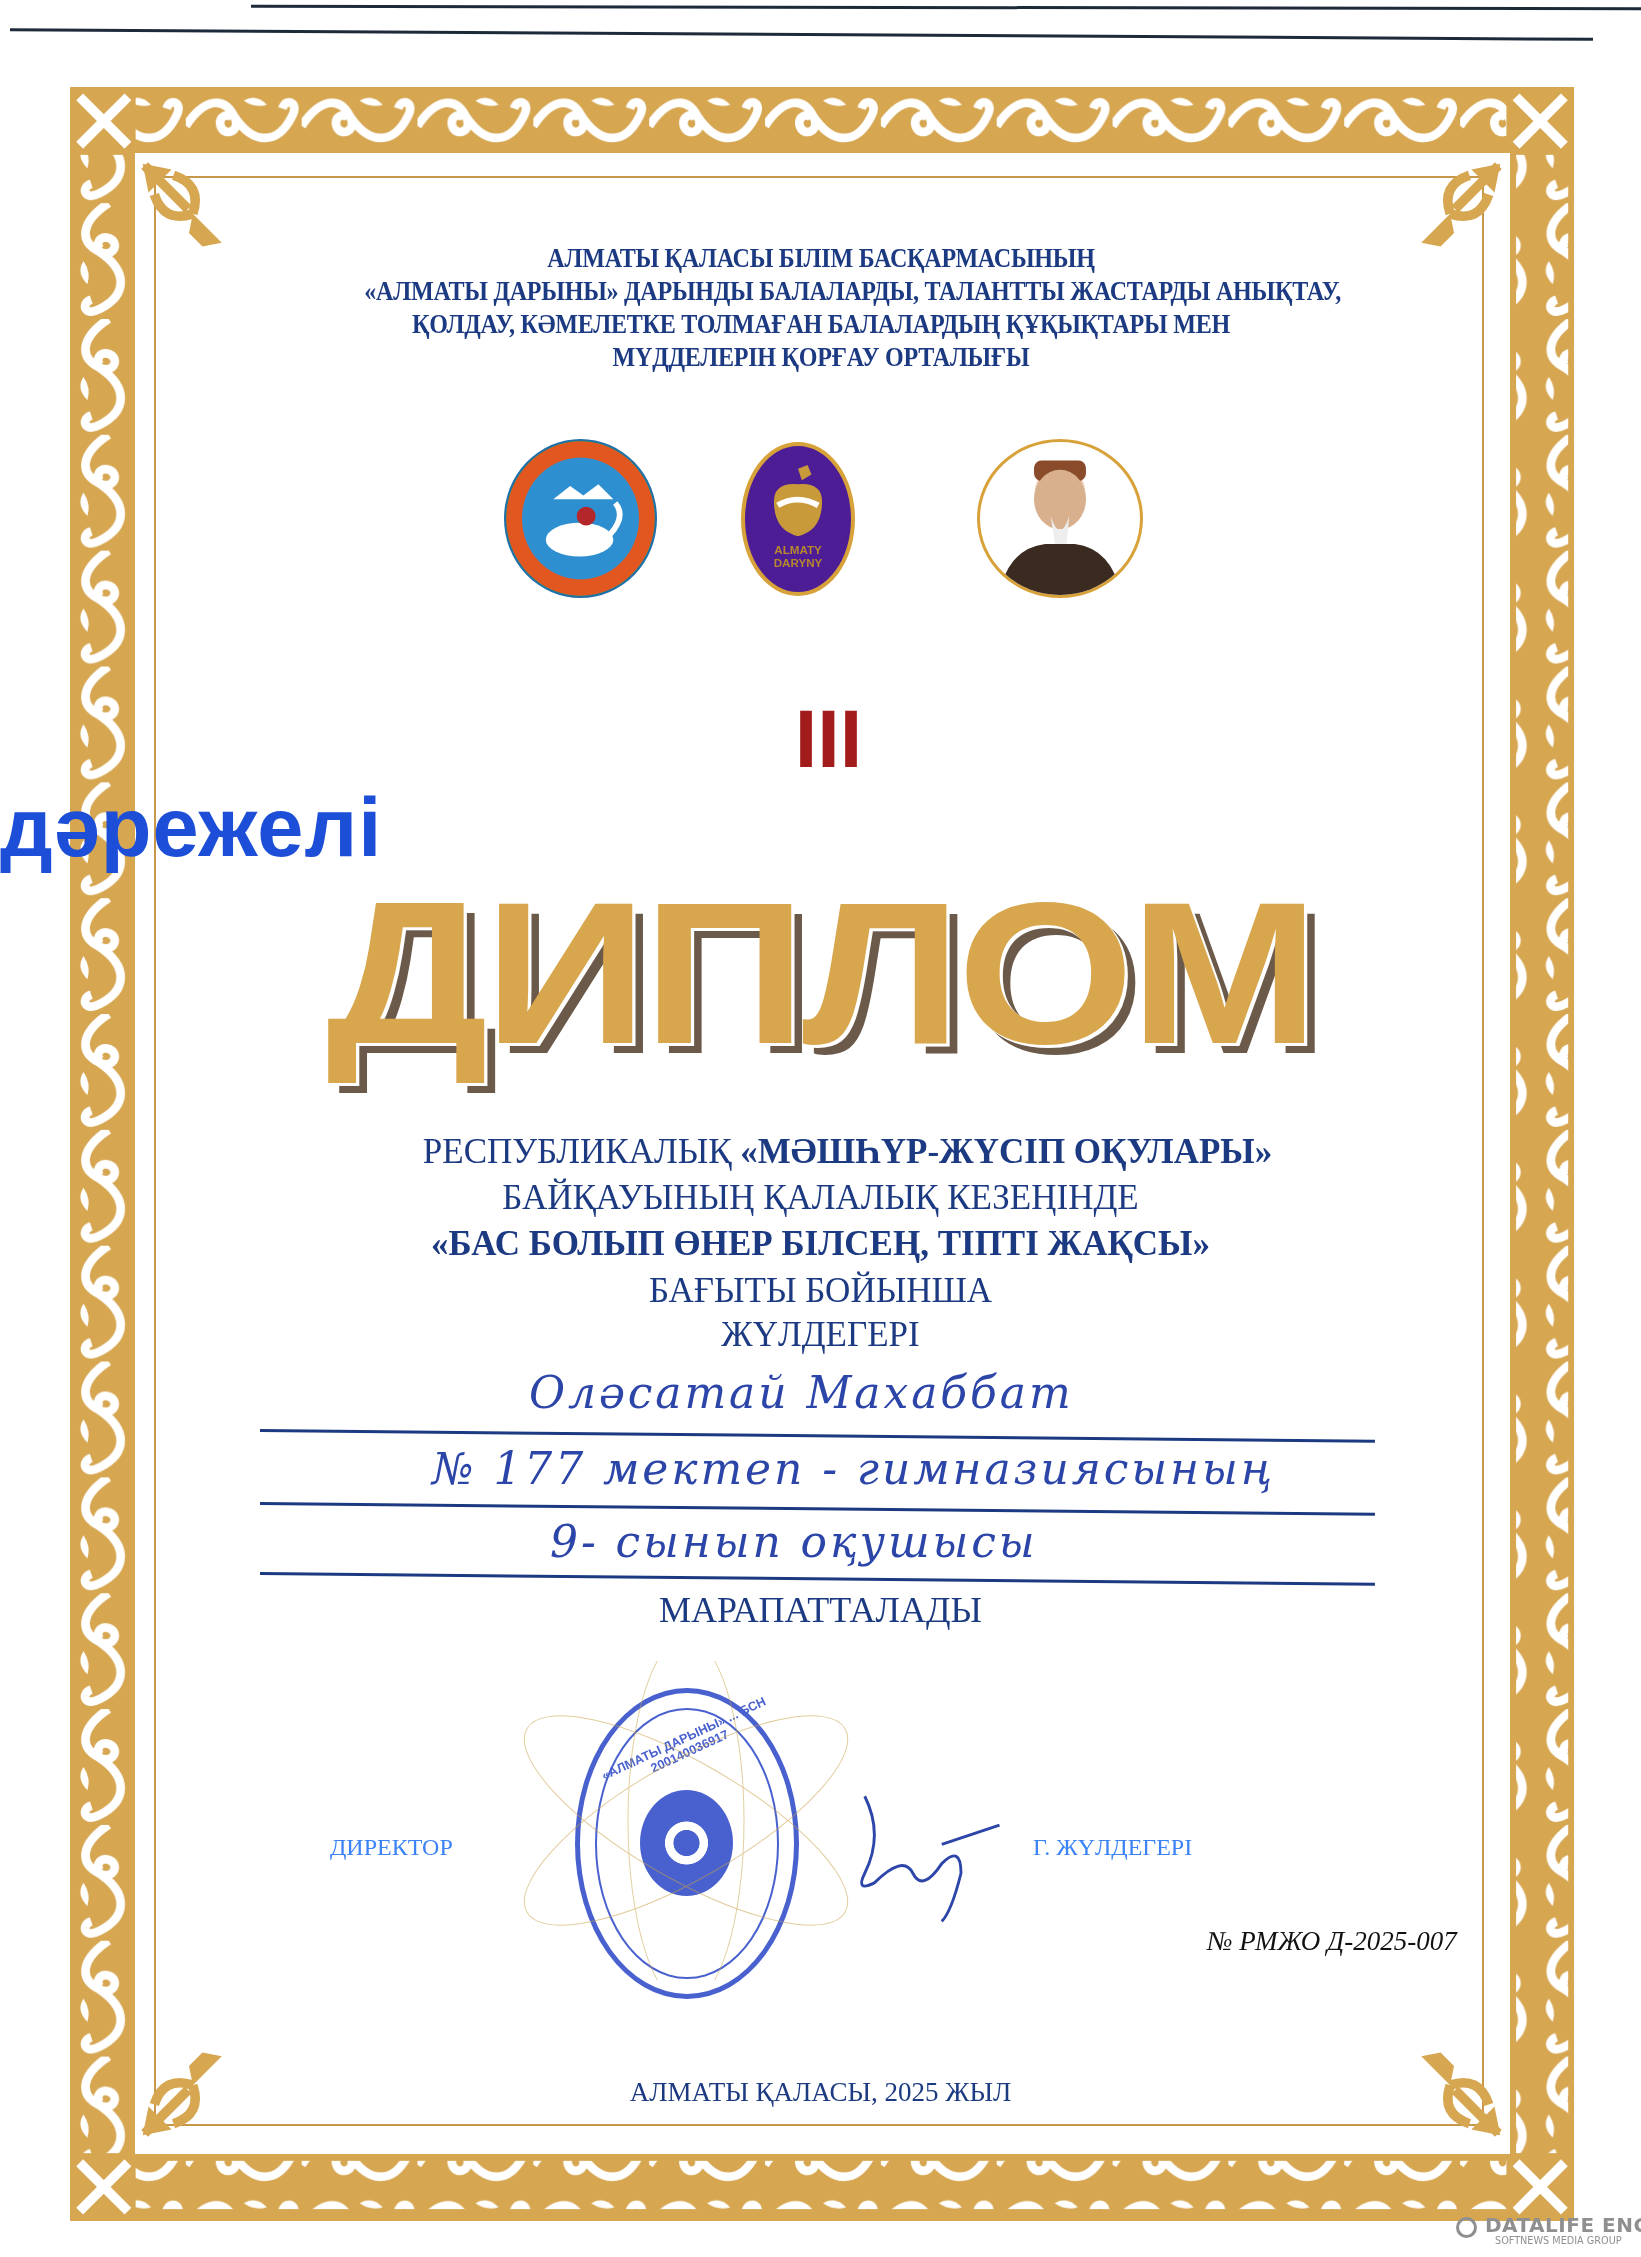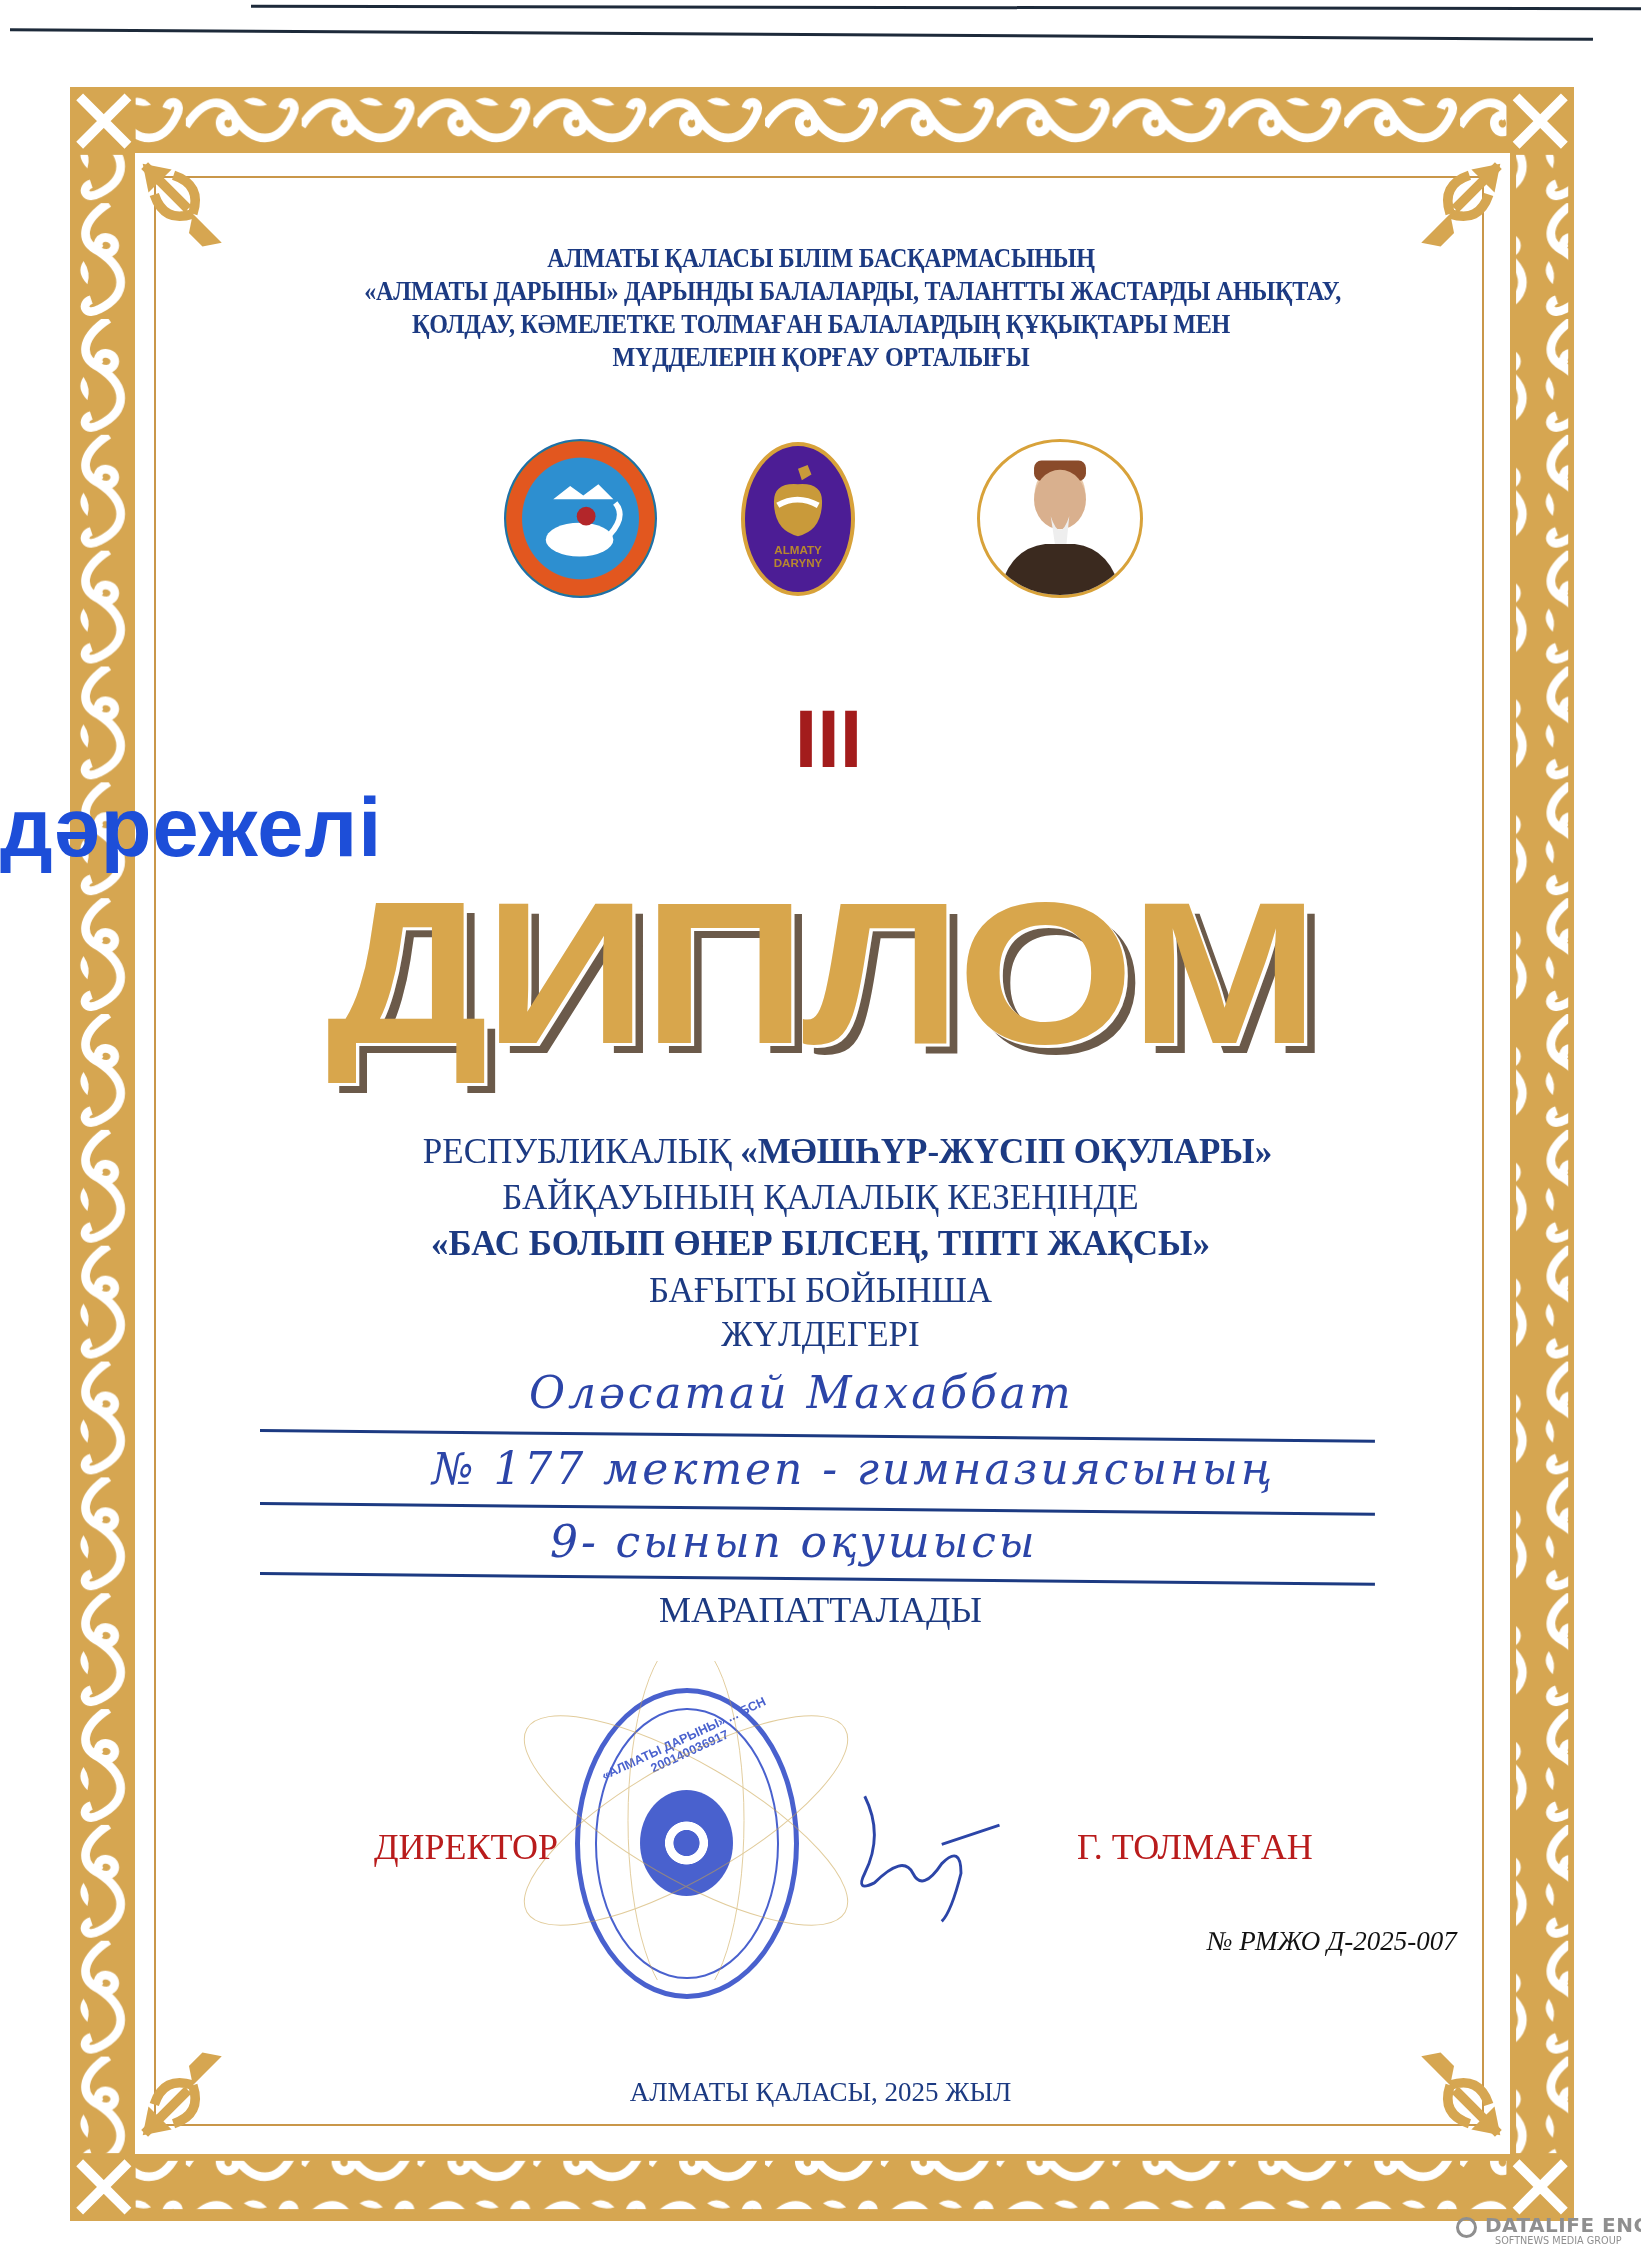--- a/index.html
+++ b/index.html
@@ -16,21 +16,21 @@
   .header-text{position:absolute;left:290px;width:1062px;top:241px;text-align:center;color:#1c3a82;font-weight:bold;font-size:28px;line-height:33px;letter-spacing:-0.3px;transform:scaleX(0.86);transform-origin:center top;}
   .header-text div{white-space:nowrap;}
   .logo{position:absolute;border-radius:50%;box-sizing:border-box;}
   .degree-num{position:absolute;left:0;width:1641px;top:699px;text-align:center;color:#a31c1c;font-family:"Liberation Sans","DejaVu Sans",sans-serif;font-weight:bold;font-size:81px;line-height:81px;margin-left:8px;}
   .degree-word{position:absolute;left:0;width:1641px;top:784px;text-align:left;color:#1d4ed8;font-family:"Liberation Sans","DejaVu Sans",sans-serif;font-weight:bold;font-size:83px;line-height:87px;letter-spacing:1px;}
   .diploma-title{position:absolute;left:0;width:1641px;top:871px;text-align:center;color:#d8a64c;font-family:"Liberation Sans","DejaVu Sans",sans-serif;font-weight:bold;font-size:203px;line-height:203px;letter-spacing:-3.9px;text-shadow:2.9px 2.9px 0 #fff,9.7px 9.7px 0 #6b5a4a;transform:scaleX(1.12);transform-origin:center;}
   .body-text{position:absolute;left:0;width:1641px;text-align:center;color:#1c3a82;font-size:35px;line-height:39px;white-space:nowrap;}
   .body-text .b{font-weight:bold;}
   .rule{position:absolute;height:2.9px;background:#1c3a82;transform-origin:left center;}
   .hand{position:absolute;color:#2c45a8;font-family:"DejaVu Serif",serif;font-style:italic;font-size:44px;line-height:48px;white-space:nowrap;letter-spacing:2.9px;}
-  .sig-label{position:absolute;color:#b91c1c;font-size:36px;line-height:35px;white-space:nowrap;margin-left:44px;}
+  .sig-label{position:absolute;color:#3b82f6;font-size:24px;line-height:35px;white-space:nowrap;}
   .stamp{position:absolute;left:575px;top:1688px;width:224px;height:311px;border-radius:50%;border:5.8px solid #3650c9;box-sizing:border-box;opacity:0.9;}
   .stamp-ring{position:absolute;left:15.4px;top:15.4px;right:15.4px;bottom:15.4px;border-radius:50%;border:2.9px solid #3650c9;}
   .stamp-core{position:absolute;left:60px;top:97px;width:93px;height:106px;border-radius:50%;background:radial-gradient(circle,#3650c9 0 18%,#fff 19% 30%,#3650c9 31% 100%);}
   .stamp-text{position:absolute;left:0;top:39px;width:100%;text-align:center;color:#3650c9;font-family:"Liberation Sans","DejaVu Sans",sans-serif;font-size:12.6px;font-weight:bold;line-height:13.5px;transform:rotate(-25deg);}
   .regno{position:absolute;left:1207px;top:1926px;color:#111;font-style:italic;font-size:27px;white-space:nowrap;}
   .footer{position:absolute;left:0;width:1641px;top:2074px;text-align:center;color:#1c3a82;font-size:27px;line-height:37px;font-family:Liberation Serif, serif;}
   .watermark{position:absolute;left:1456px;top:2213px;color:#8f8f8f;font-family:"DejaVu Sans",sans-serif;white-space:nowrap;}
   .watermark .wm1{font-size:20px;font-weight:bold;letter-spacing:0.5px;margin-left:29px;}
   .watermark .wm2{font-size:9.7px;margin-left:39px;display:block;margin-top:-1.9px;}
   .wm-logo{position:absolute;left:0;top:3.9px;width:21px;height:21px;border-radius:50%;border:3.9px solid #8f8f8f;box-sizing:border-box;}
@@ -155,21 +155,21 @@
 <svg class="abs" style="left:483px;top:1661px;opacity:0.55" width="406" height="319" viewBox="0 0 420 330">
   <ellipse cx="210" cy="165" rx="190" ry="60" stroke="#c9a24a" fill="none" transform="rotate(30 210 165)"></ellipse>
   <ellipse cx="210" cy="165" rx="190" ry="60" stroke="#c9a24a" fill="none" transform="rotate(-30 210 165)"></ellipse>
   <ellipse cx="210" cy="165" rx="190" ry="60" stroke="#c9a24a" fill="none" transform="rotate(90 210 165)"></ellipse>
 </svg>
 
 <div class="sig-label" style="left:330px;top:1830px;">ДИРЕКТОР</div>
 <svg class="abs" style="left:826px;top:1777px" width="193" height="154" viewBox="0 0 200 160">
   <path d="M40 20 q20 40 0 80 q-10 20 10 10 q30 -30 40 -10 q10 20 30 -10 q20 -20 20 10 q-10 40 -20 50 M120 70 q30 -10 60 -20" stroke="#2c45a8" stroke-width="3" fill="none"></path>
 </svg>
-<div class="sig-label" style="left:1033px;top:1830px;">Г. ТОЛМАҒАН</div>
+<div class="sig-label" style="left:1033px;top:1830px;">Г. ЖҮЛДЕГЕРІ</div>
 
 <div class="regno">№ РМЖО  Д-2025-007</div>
 
 <div class="footer">АЛМАТЫ ҚАЛАСЫ, 2025 ЖЫЛ</div>
 
 <div class="watermark">
   <span class="wm-logo"></span>
   <span class="wm1">DATALIFE ENGINE</span>
   <span class="wm2">SOFTNEWS MEDIA GROUP</span>
 </div>

